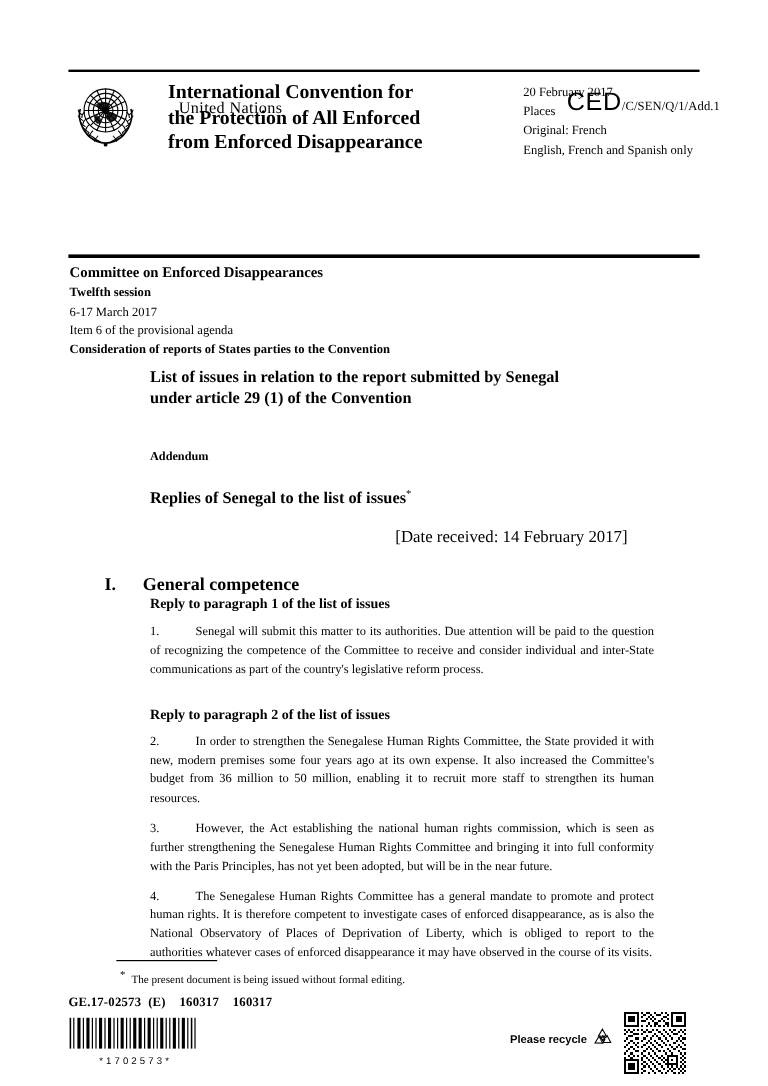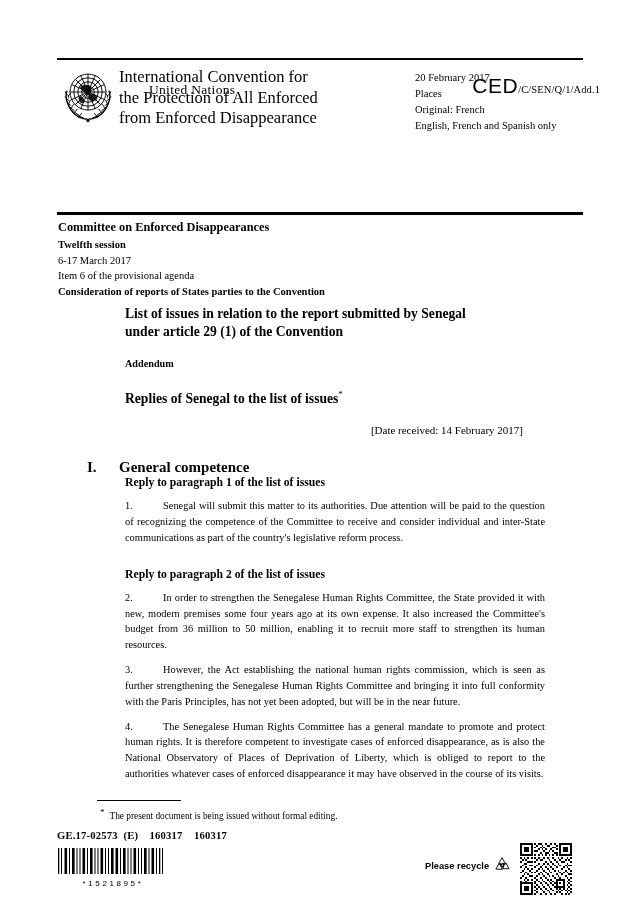--- a/index.html
+++ b/index.html
@@ -78,25 +78,25 @@
   }
   .emblem {
     width: 62px;
     height: 58px;
     flex: 0 0 62px;
     margin-top: 4px;
   }
   .doc-title {
     flex: 0 0 280px;
     font-family: "Liberation Serif", serif;
-    font-weight: normal;
+    font-weight: bold;
     font-size: 16.5px;
     line-height: 1.25;
     margin-top: 3px;
-    margin-left: 0;
+    margin-left: 21px;
   }
   .distr-block {
     flex: 1 1 auto;
     margin-left: 16px;
     margin-top: 6px;
     font-family: "Liberation Serif", serif;
     font-size: 10.5px;
     line-height: 1.52;
   }
   .distr-block div { white-space: nowrap; }
@@ -139,37 +139,37 @@
     font-family: "Liberation Serif", serif;
     font-weight: bold;
     font-size: 13.6px;
     line-height: 1.32;
     margin: 0;
   }
   .addendum {
     font-family: "Liberation Serif", serif;
     font-weight: bold;
     font-size: 10.2px;
-    margin-top: 17px;
+    margin-top: 34px;
   }
   .replies-title {
     font-family: "Liberation Serif", serif;
     font-weight: bold;
     font-size: 13.6px;
     margin-top: 20px;
   }
   .replies-title .ast {
     font-size: 9px;
     vertical-align: super;
     font-weight: normal;
   }
   .date-received {
     text-align: right;
     font-family: "Liberation Serif", serif;
-    font-size: 11px;
+    font-size: 14px;
     margin-top: 18px;
     padding-right: 22px;
   }
 
   
   .section-head {
     display: flex;
     margin-top: 23px;
     margin-left: -38px;
   }
@@ -429,21 +429,21 @@
         <rect x="81" y="0" width="1" height="26"></rect>
           <rect x="84" y="0" width="1" height="26"></rect>
         <rect x="87" y="0" width="2.6" height="26"></rect>
           <rect x="91.5" y="0" width="1" height="26"></rect>
         <rect x="94.5" y="0" width="2.6" height="26"></rect>
           <rect x="99" y="0" width="1" height="26"></rect>
         <rect x="102" y="0" width="1.3" height="26"></rect>
           <rect x="105" y="0" width="1" height="26"></rect>
       </g>
     </svg>
-    <div class="barcode-digits">*1521895*</div>
+    <div class="barcode-digits">*1702573*</div>
   </div>
 
   <div class="recycle">
     <span>Please recycle</span>
     <span>
       <svg width="20" height="18" viewBox="0 0 24 22" aria-hidden="true">
         <g fill="none" stroke="#000" stroke-width="1.1">
           <path d="M12 2 L16 9 L13.6 9 L13.6 13 L10.4 13 L10.4 9 L8 9 Z" transform="rotate(0 12 8)"></path>
           <path d="M4.5 16 L8.5 9.2 L9.7 11.3 L13 9.5 L14.6 12.3 L11.2 14.2 L12.4 16.3 Z"></path>
           <path d="M20.5 15.5 L12.8 15.5 L14 13.4 L10.6 11.5 L12.2 8.7 L15.6 10.6 L16.8 8.5 Z"></path>

